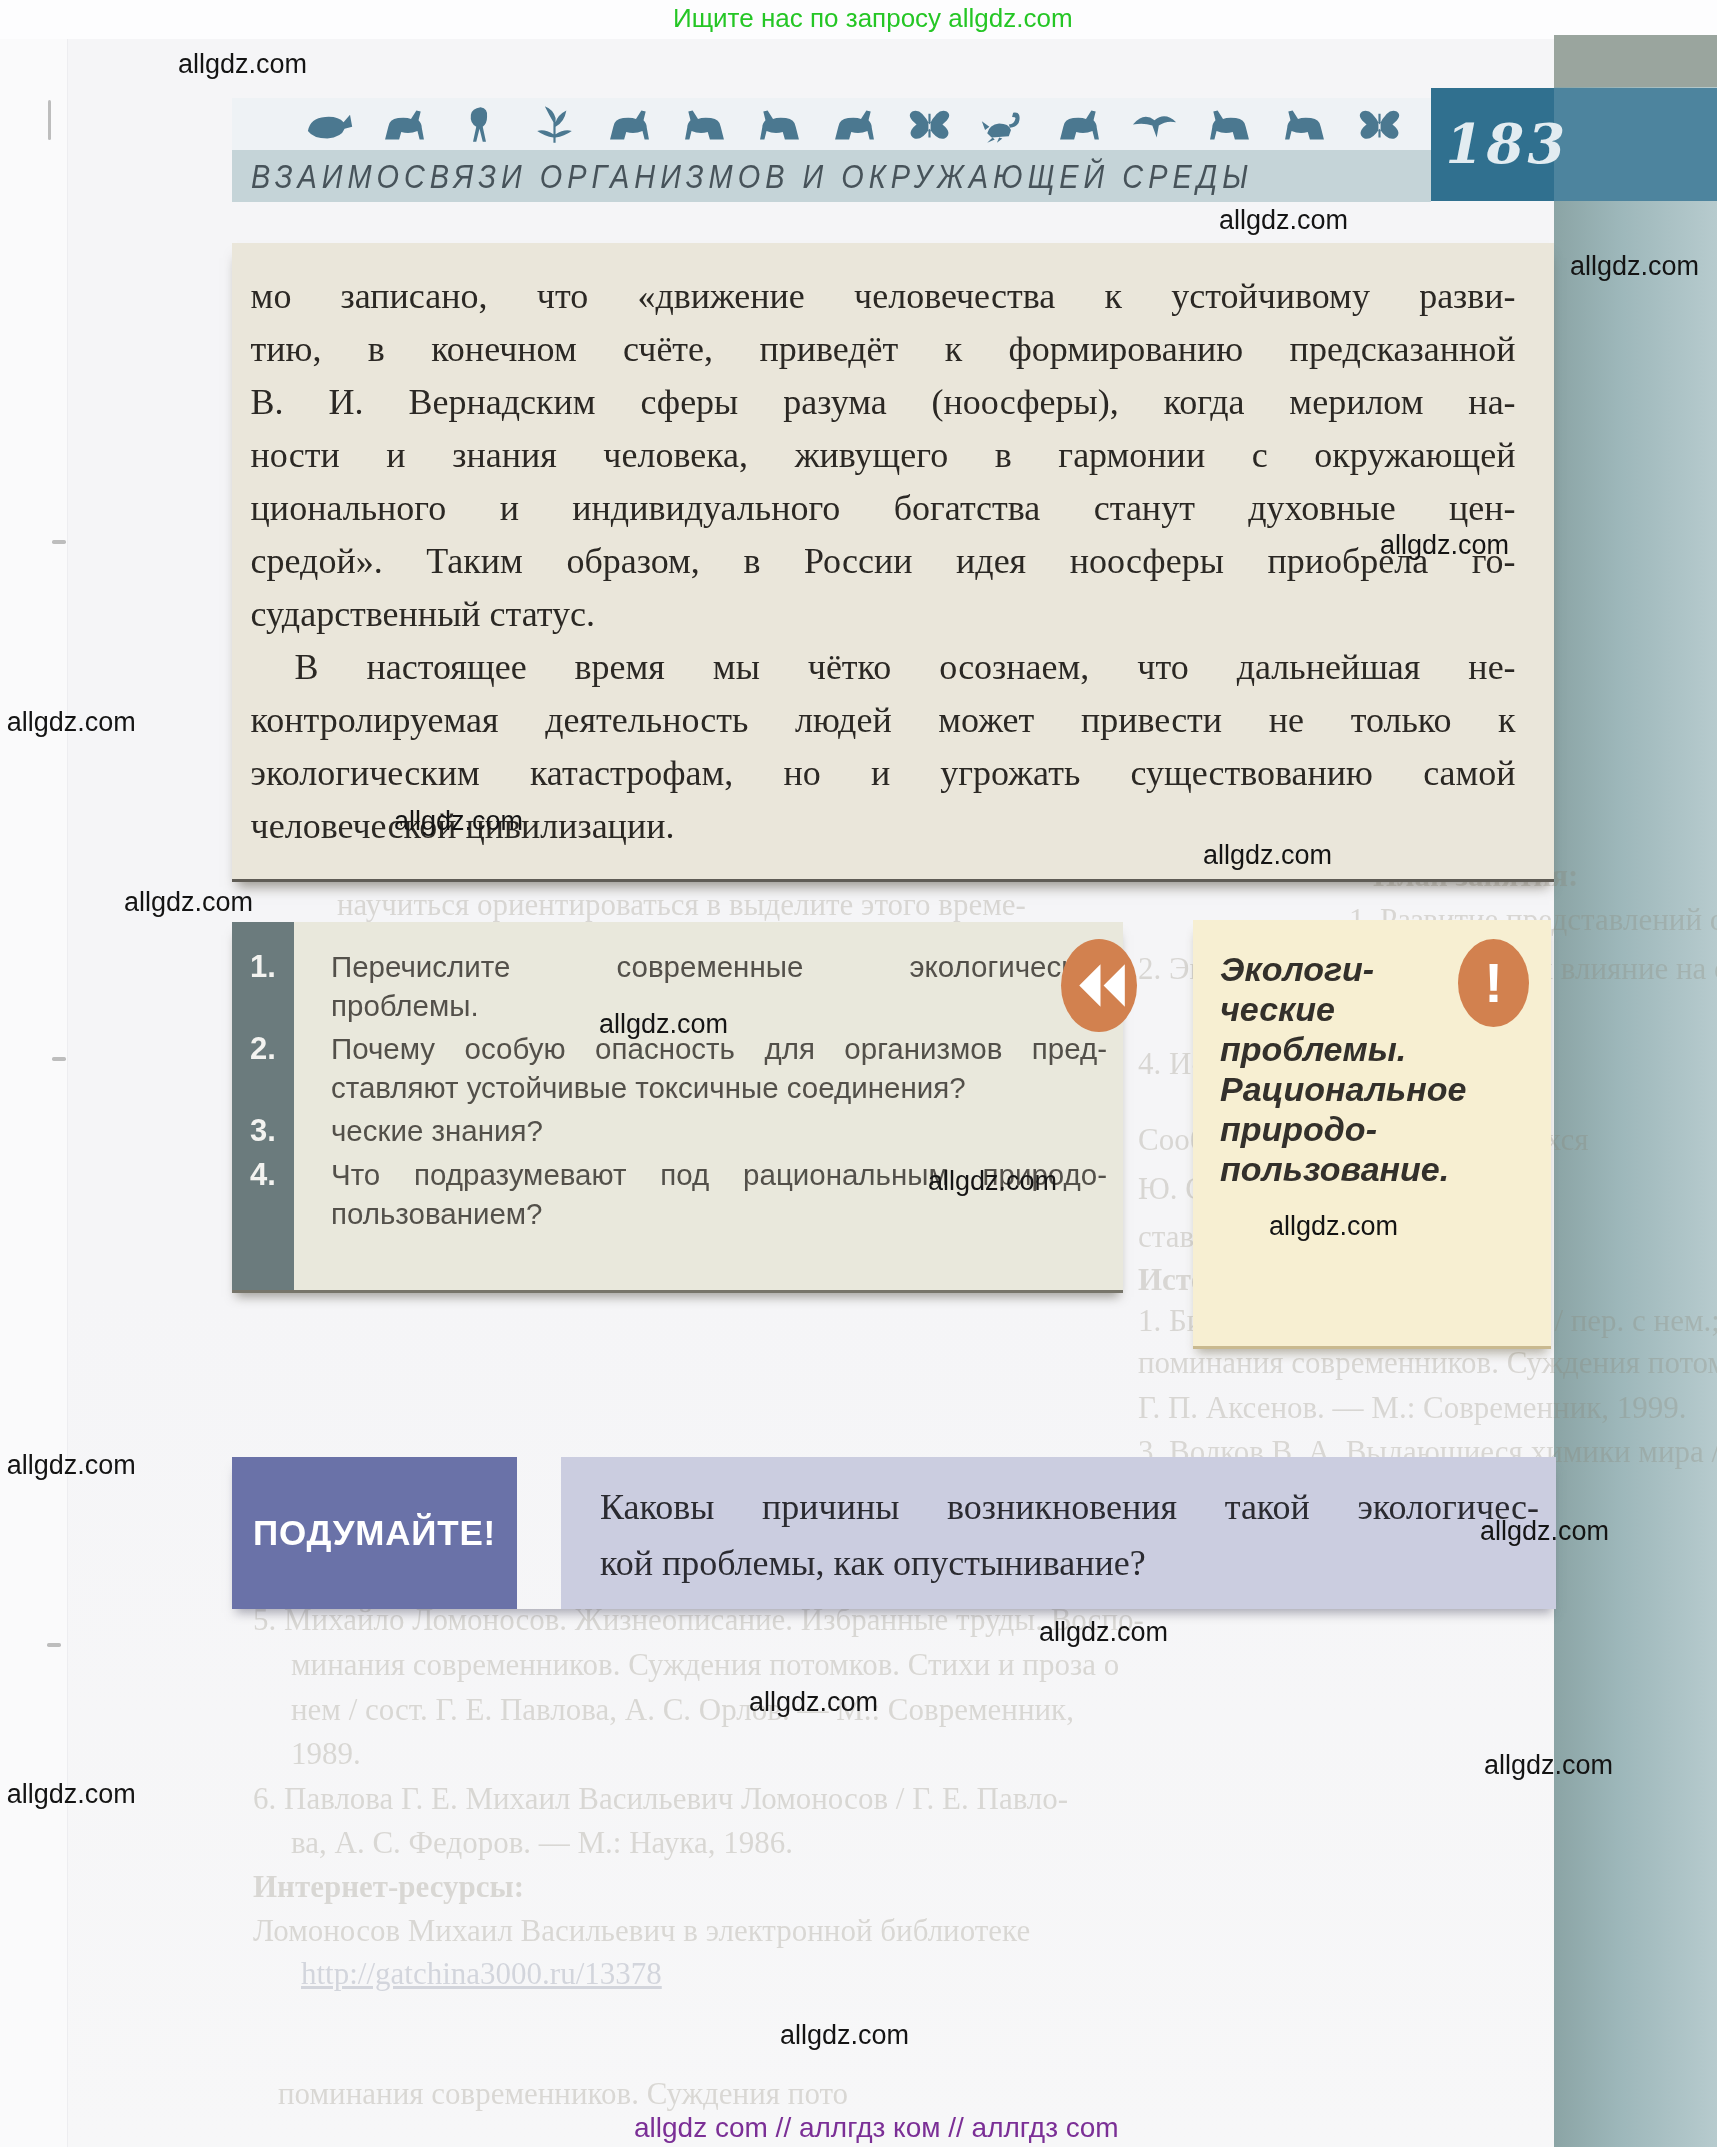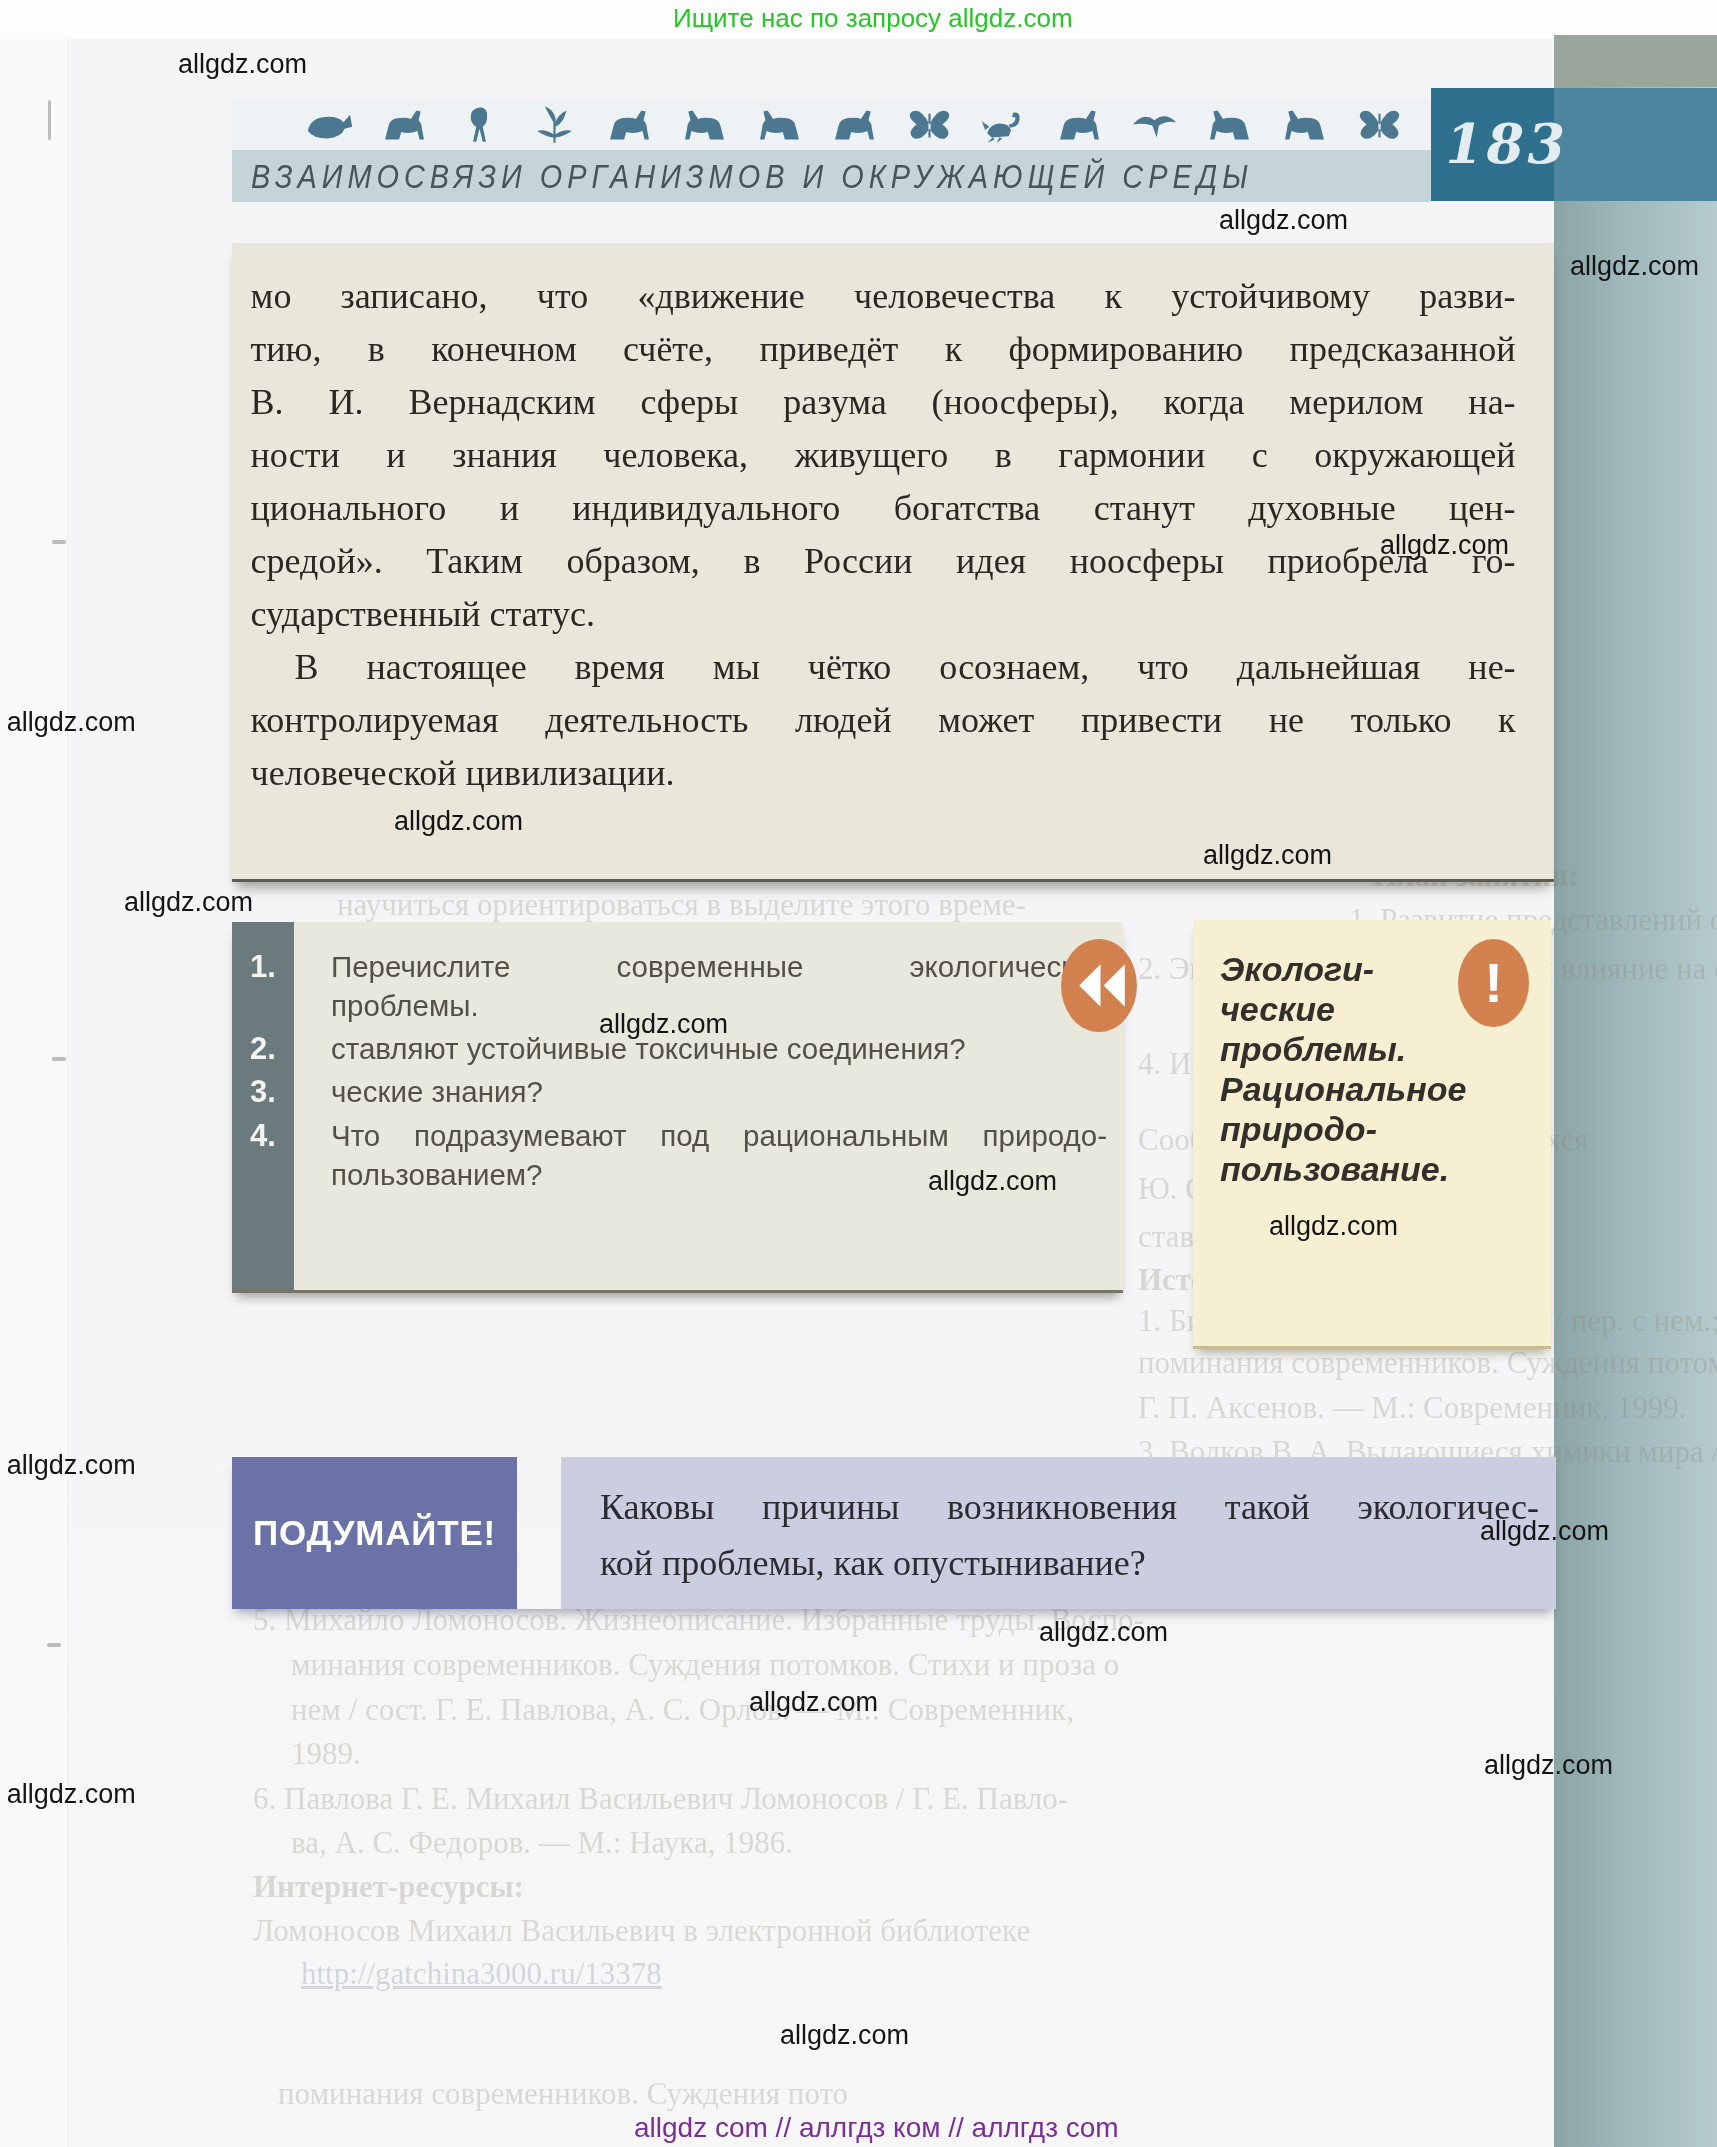--- a/index.html
+++ b/index.html
@@ -209,35 +209,37 @@
     <div class="main-text" id="main-text">
         <div class="ml">мо записано, что «движение человечества к устойчивому разви-</div>
         <div class="ml">тию, в конечном счёте, приведёт к формированию предсказанной</div>
         <div class="ml">В. И. Вернадским сферы разума (ноосферы), когда мерилом на-</div>
         <div class="ml">ности и знания человека, живущего в гармонии с окружающей</div>
         <div class="ml">ционального и индивидуального богатства станут духовные цен-</div>
         <div class="ml">средой». Таким образом, в России идея ноосферы приобрела го-</div>
         <div class="ml last">сударственный статус.</div>
         <div class="ml indent">В настоящее время мы чётко осознаем, что дальнейшая не-</div>
         <div class="ml">контролируемая деятельность людей может привести не только к</div>
+        <div class="ml">экологическим катастрофам, но и угрожать существованию самой</div>
         <div class="ml last">человеческой цивилизации.</div>
       </div>
   </div>
 
   <div class="abs q-block" id="q-block">
       <div class="q-row">
         <div class="q-num">1.</div>
         <div class="q-text">
           <div class="jl">Перечислите современные экологические</div>
           <div>проблемы.</div>
         </div>
       </div>
       <div class="q-row">
         <div class="q-num">2.</div>
         <div class="q-text">
+          <div class="jl">Почему особую опасность для организмов пред-</div>
           <div>ставляют устойчивые токсичные соединения?</div>
         </div>
       </div>
       <div class="q-row">
         <div class="q-num">3.</div>
         <div class="q-text">
           <div>ческие знания?</div>
         </div>
       </div>
       <div class="q-row">

